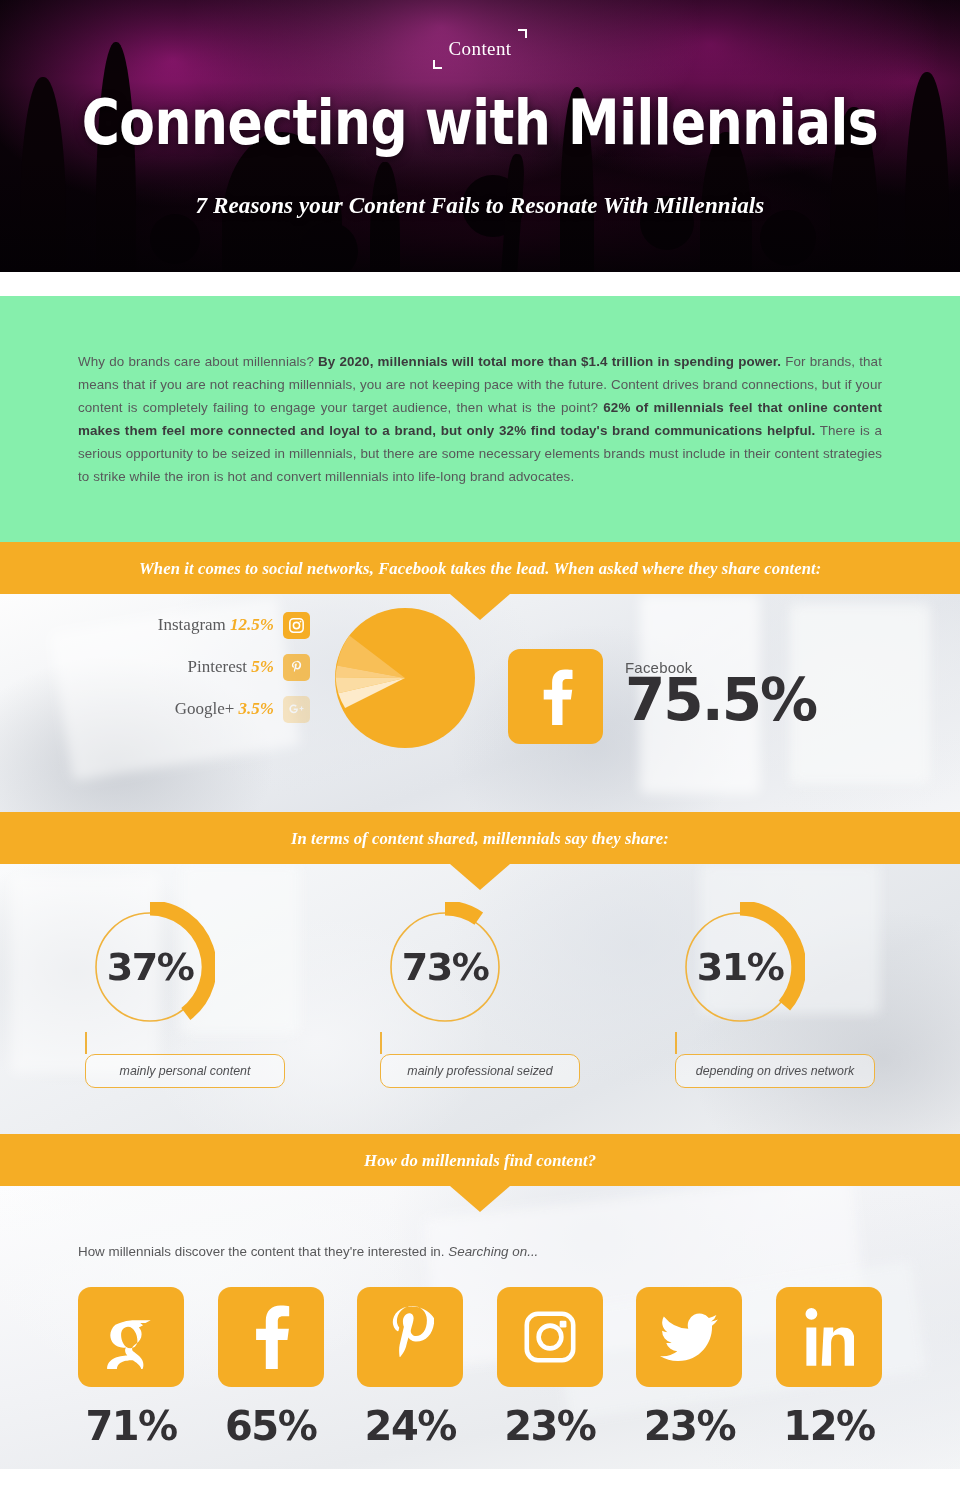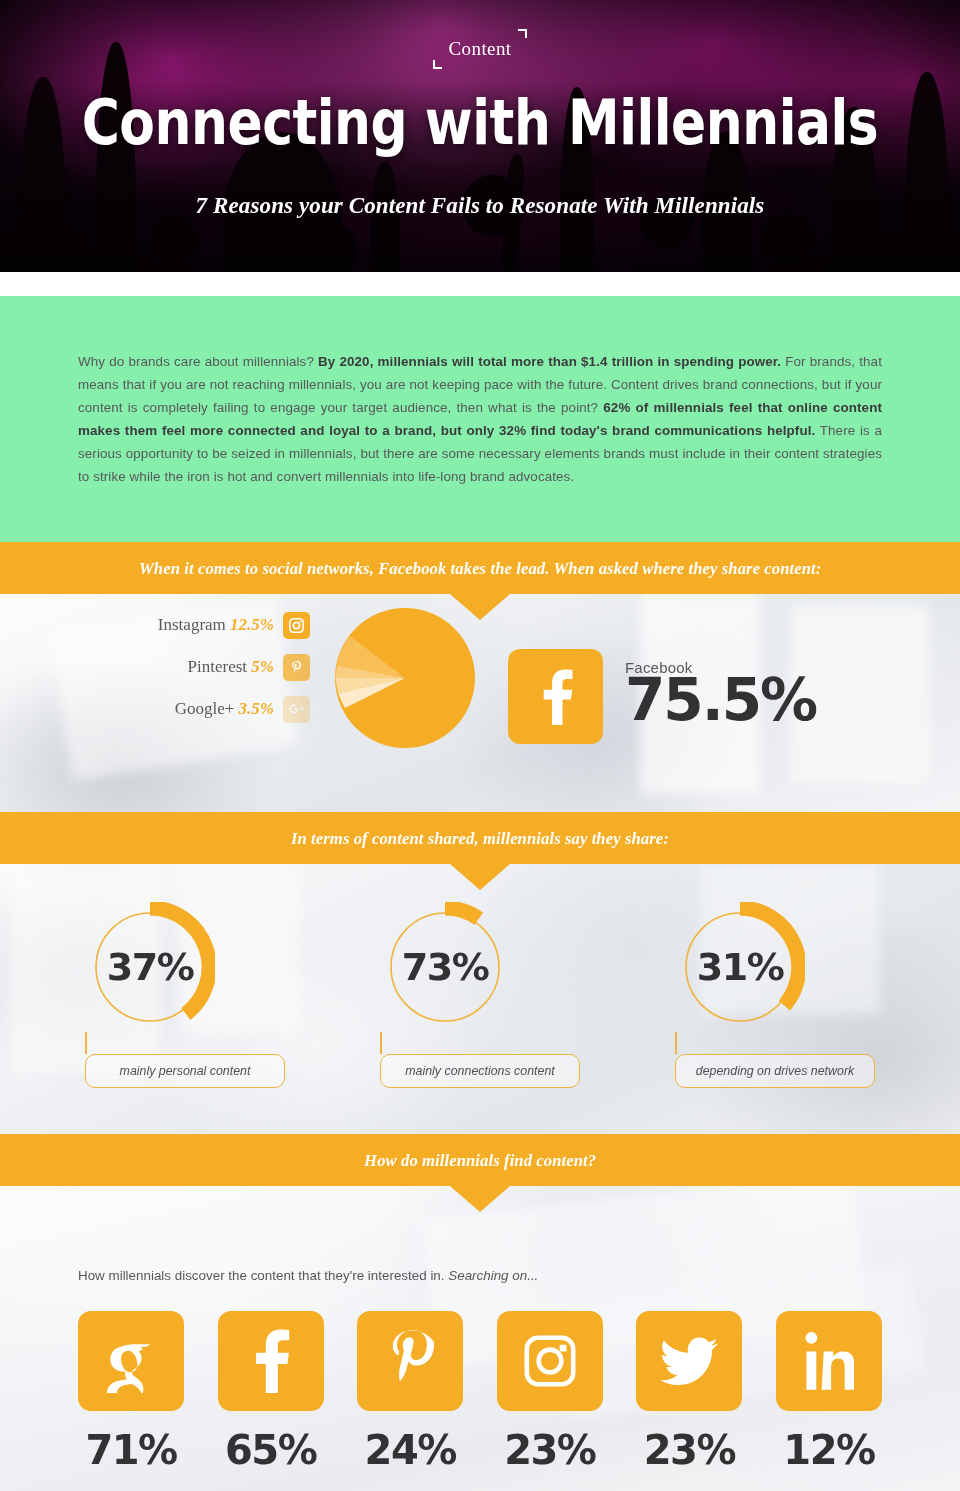--- a/index.html
+++ b/index.html
@@ -339,21 +339,20 @@
       radial-gradient(ellipse 300px 200px at 20% 20%, rgba(249,250,251,.95), rgba(249,250,251,0) 75%),
       radial-gradient(ellipse 280px 220px at 62% 18%, rgba(226,229,234,.8), rgba(226,229,234,0) 75%),
       radial-gradient(ellipse 300px 230px at 92% 62%, rgba(236,238,242,.9), rgba(236,238,242,0) 75%),
       linear-gradient(168deg, #fdfdfe 0%, #f1f2f5 45%, #e9ebee 72%, #f6f7f8 100%);
   }
   .search-inner { position: relative; z-index: 3; }
   .search-lead {
     padding: 58px 0 0 78px;
     font-size: 13.4px;
     color: #58585a;
-    margin-top: 24px;
   }
   .search-lead i { font-style: italic; }
   .icon-row {
     display: flex;
     justify-content: space-between;
     padding: 28px 78px 0 78px;
   }
   .icon-col {
     width: 106px;
     display: flex;
@@ -514,21 +513,21 @@
 
       <div class="donut-col">
         <div class="donut-ring">
           <svg width="130" height="130" viewBox="0 0 130 130">
             <circle cx="65" cy="65" r="54" fill="none" stroke="#F0B33D" stroke-width="1.6"></circle>
             <path d="M65 6 A59 59 0 0 1 98.8 16.6" fill="none" stroke="#F5AD25" stroke-width="15" stroke-linecap="butt"></path>
           </svg>
           <div class="donut-pct">73%</div>
         </div>
         <div class="donut-stem"></div>
-        <div class="donut-box">mainly connections content</div>
+        <div class="donut-box">mainly professional seized</div>
       </div>
 
       <div class="donut-col">
         <div class="donut-ring">
           <svg width="130" height="130" viewBox="0 0 130 130">
             <circle cx="65" cy="65" r="54" fill="none" stroke="#F0B33D" stroke-width="1.6"></circle>
             <path d="M65 6 A59 59 0 0 1 109.4 103.6" fill="none" stroke="#F5AD25" stroke-width="15" stroke-linecap="butt"></path>
           </svg>
           <div class="donut-pct">31%</div>
         </div>

